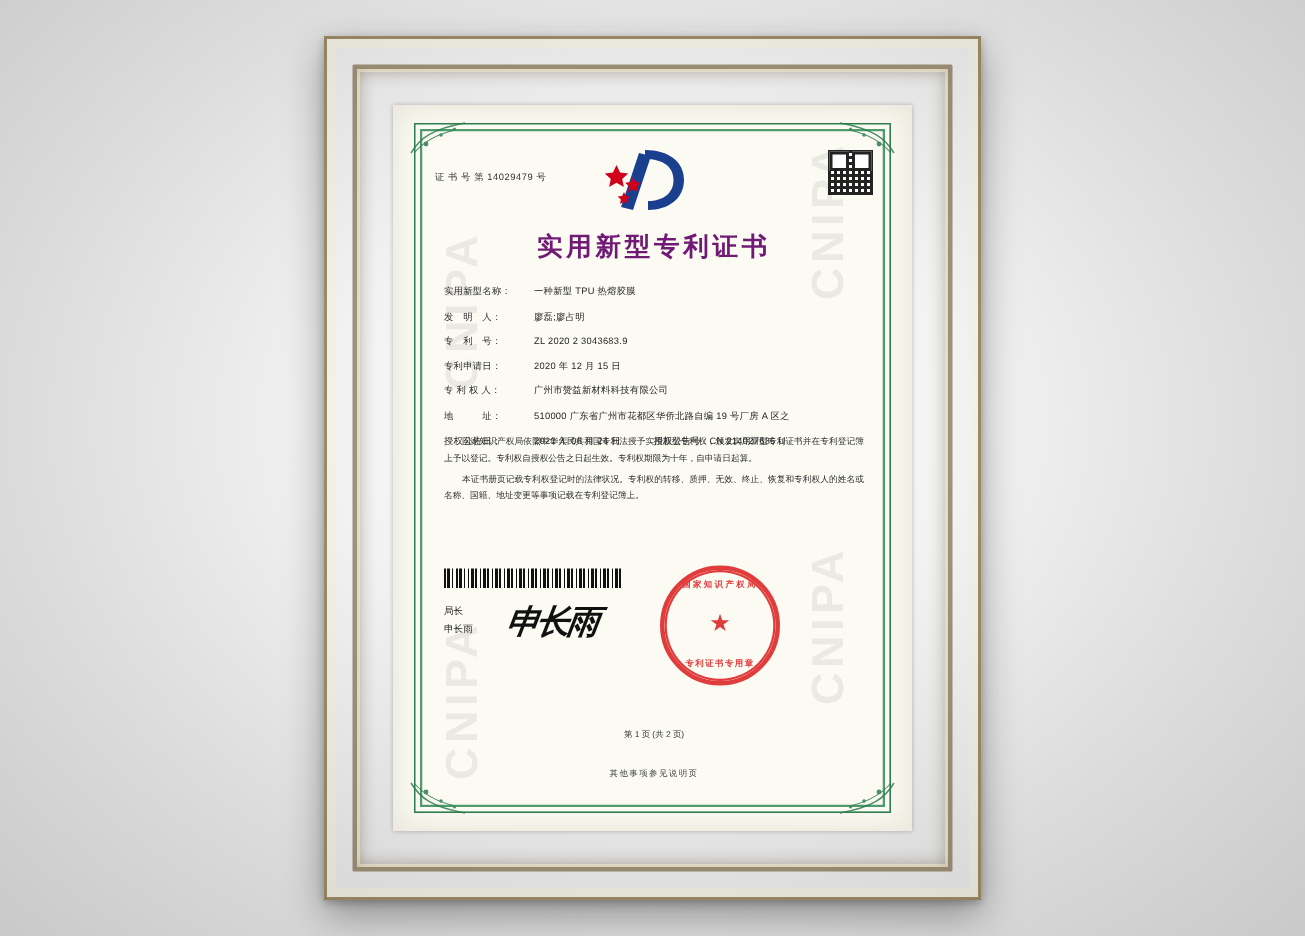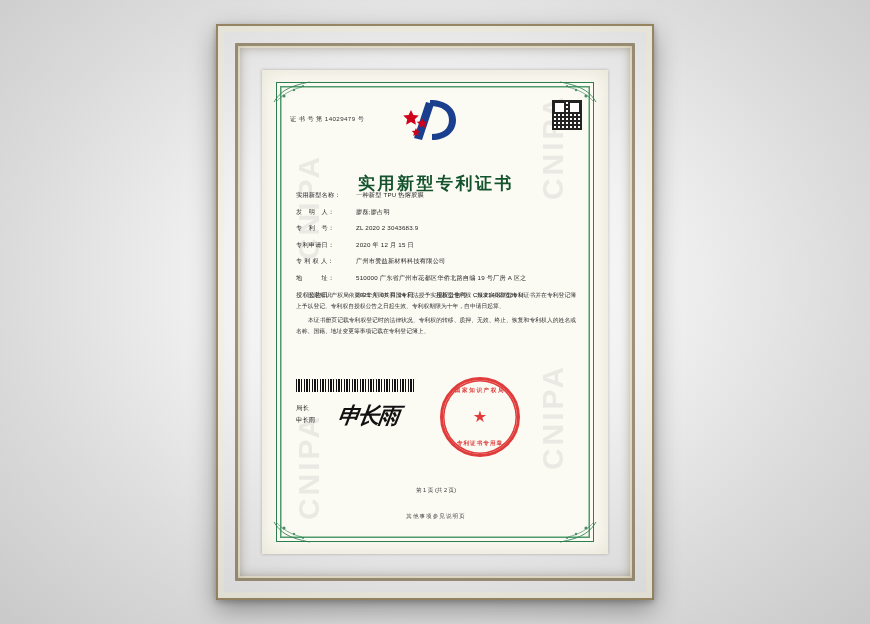--- a/index.html
+++ b/index.html
@@ -158,27 +158,27 @@
     width: 9px; height: 9px;
     border: 2px solid #111;
     background: #fff;
   }
   .qr::before { left: 1px; top: 1px; }
   .qr::after { right: 1px; top: 1px; }
 
   .title {
     position: absolute;
     left: 0; right: 0;
-    top: 76px;
+    top: 58px;
     text-align: center;
     font-family: "DejaVu Sans", sans-serif;
     font-size: 17px;
     font-weight: bold;
     letter-spacing: 2.5px;
-    color: #14532d;
+    color: #701a75;
   }
 
   .fields {
     position: absolute;
     left: 6px;
     right: 6px;
     top: 96px;
   }
   .field-row {
     display: flex;

